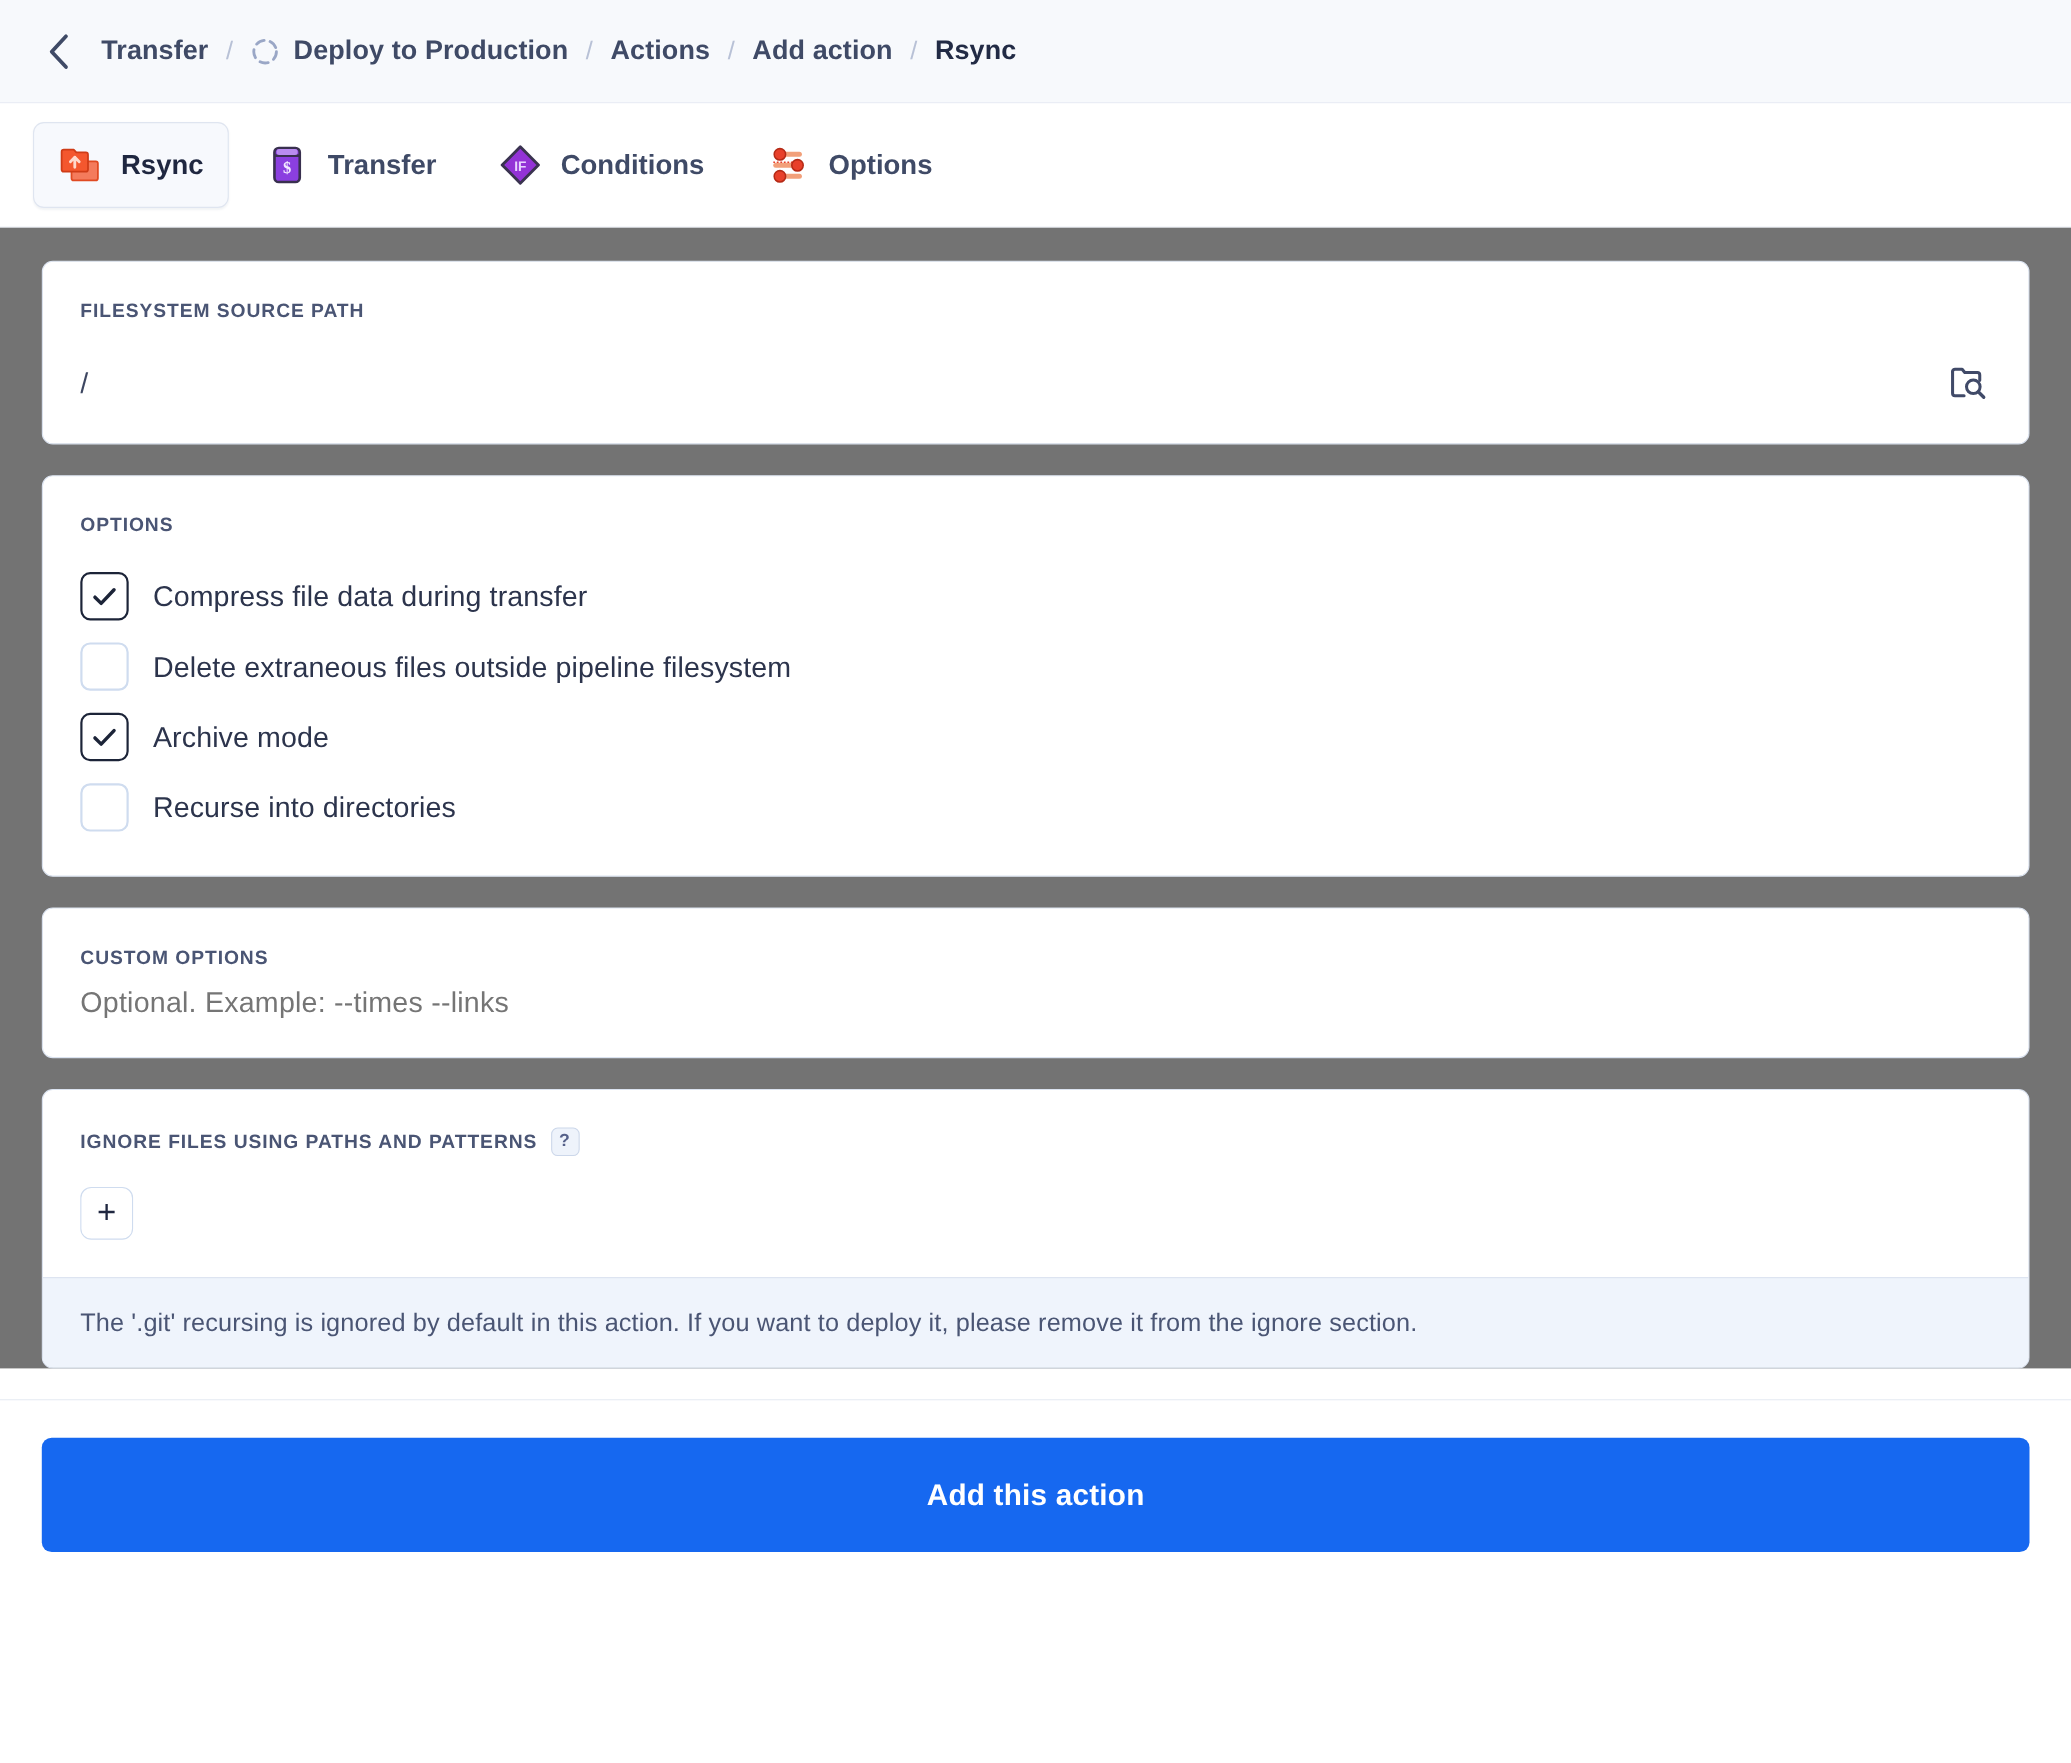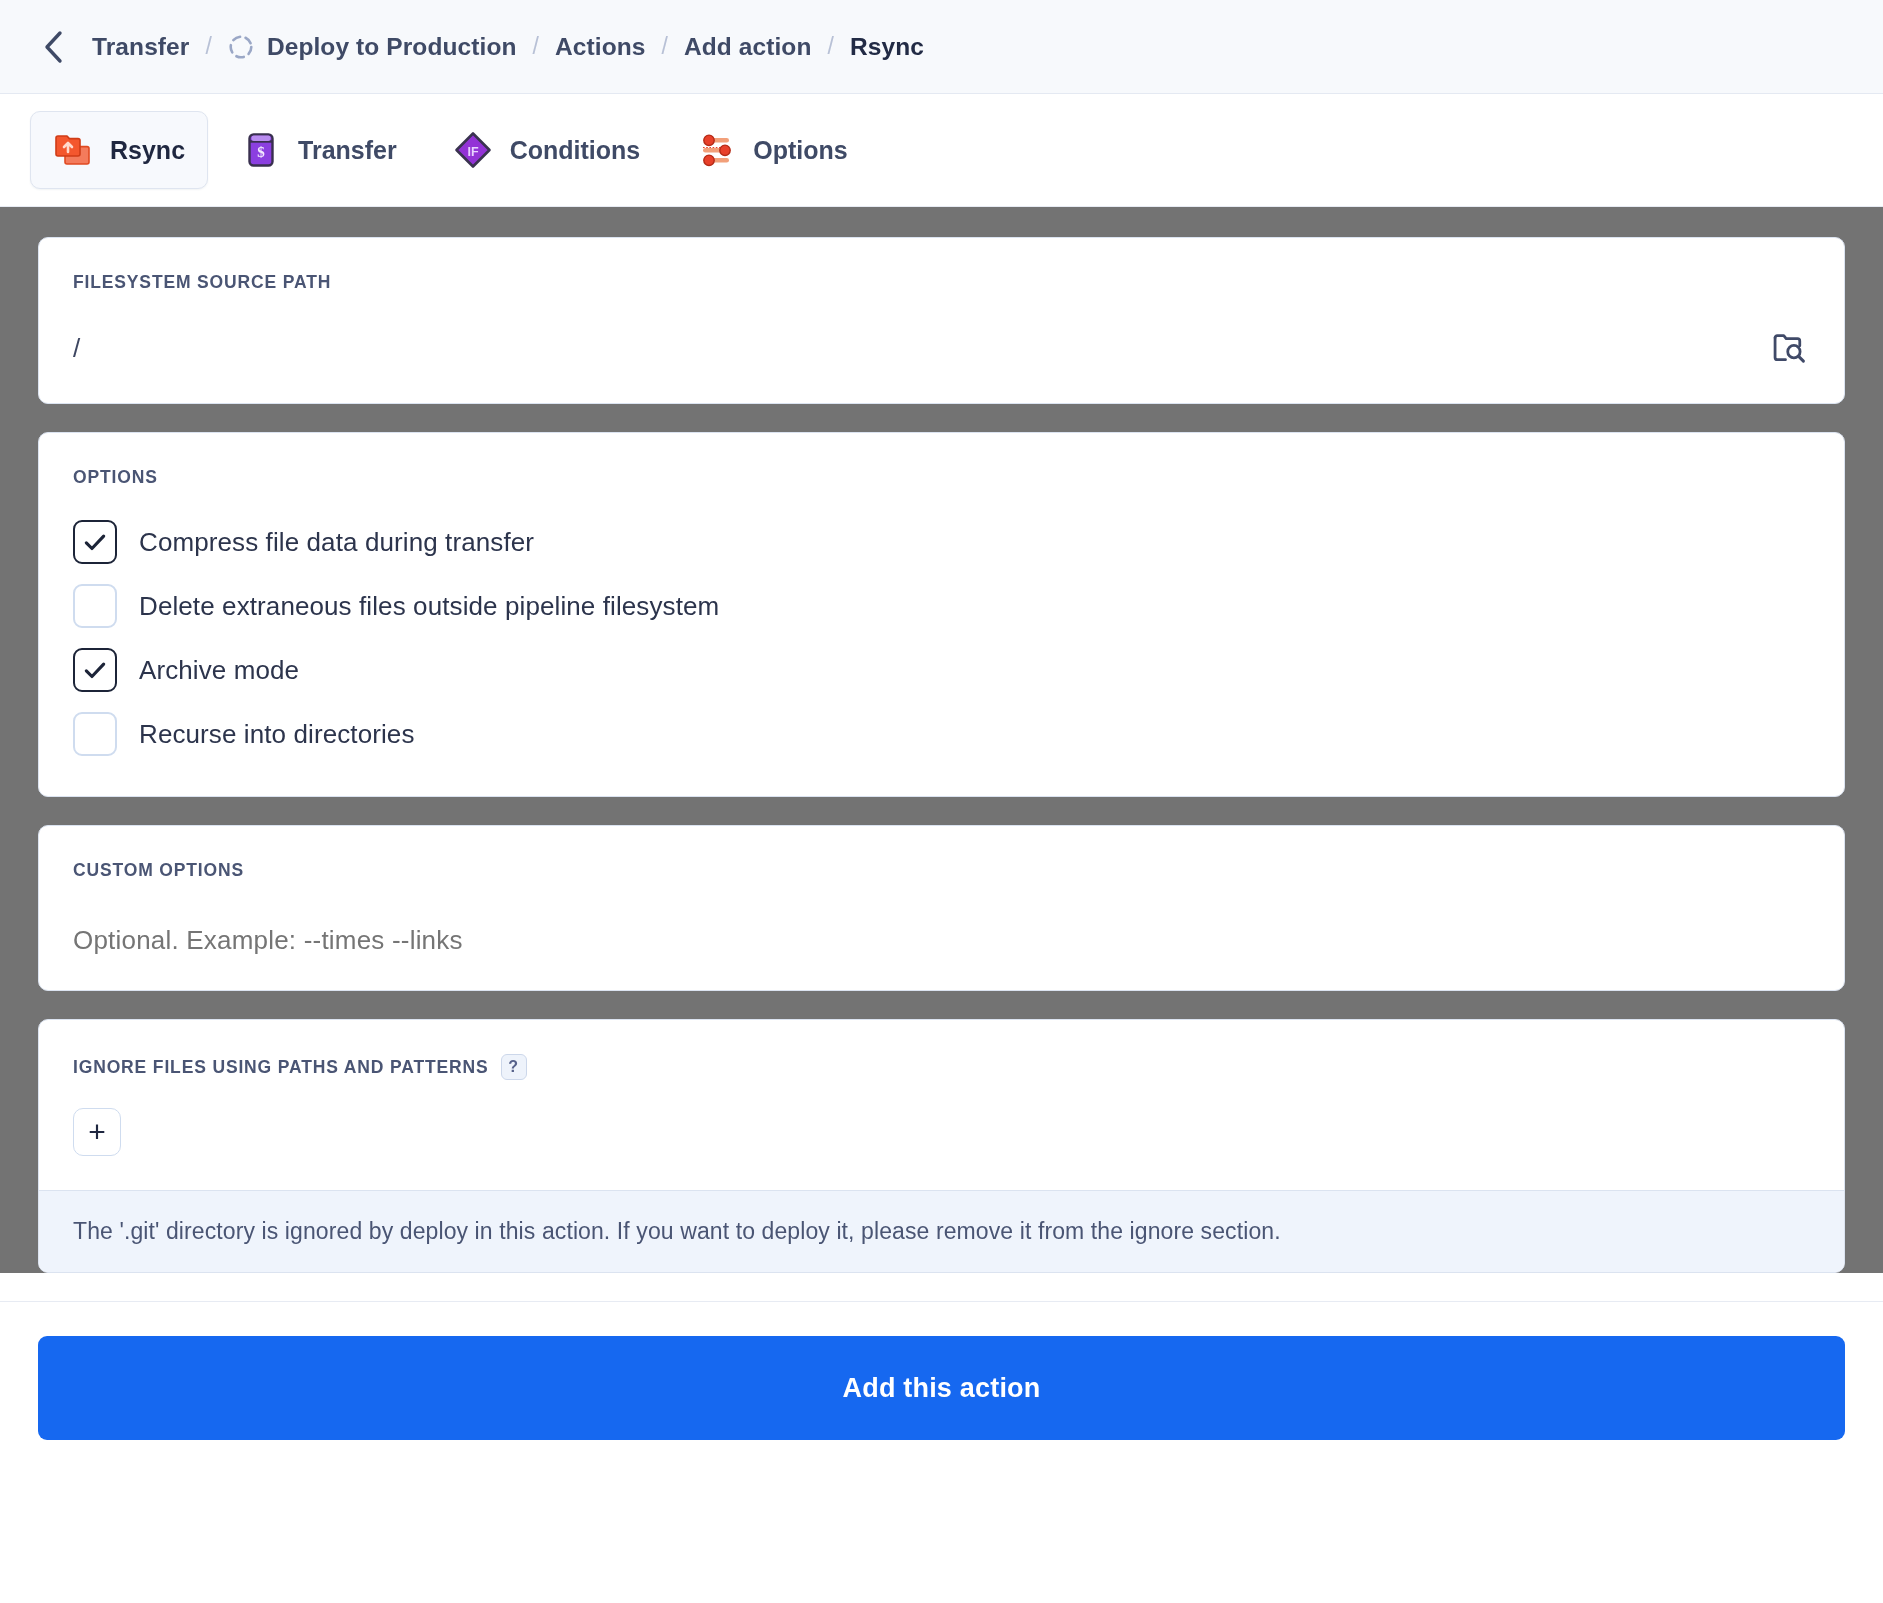--- a/index.html
+++ b/index.html
@@ -164,21 +164,21 @@
   .cbox.off { border: 2px solid #cfdcef; }
   .cbox svg { display: block; }
   .opt-text {
     font-size: 26px;
     color: #2c344c;
     letter-spacing: .1px;
   }
 
   
   .placeholder-line {
-    margin-top: 44px;
+    margin-top: 15px;
     font-size: 26px;
     color: #97a2bd;
     letter-spacing: .2px;
   }
 
   
   .plus-btn {
     margin-top: 28px;
     width: 48px; height: 48px;
     border: 1px solid #cfdcef;
@@ -367,20 +367,20 @@
   </div>
 
   <div class="card">
     <div class="card-pad">
       <div class="field-label">
         <span>IGNORE FILES USING PATHS AND PATTERNS</span>
         <span class="help-badge">?</span>
       </div>
       <button class="plus-btn">+</button>
     </div>
-    <div class="note">The '.git' directory is ignored by deploy in this action. If you want to deploy it, please remove it from the ignore section.</div>
+    <div class="note">The '.git' recursing is ignored by default in this action. If you want to deploy it, please remove it from the ignore section.</div>
   </div>
 
 </div>
 
 <div class="footer">
   <button class="cta">Add this action</button>
 </div>
 
 </body></html>

